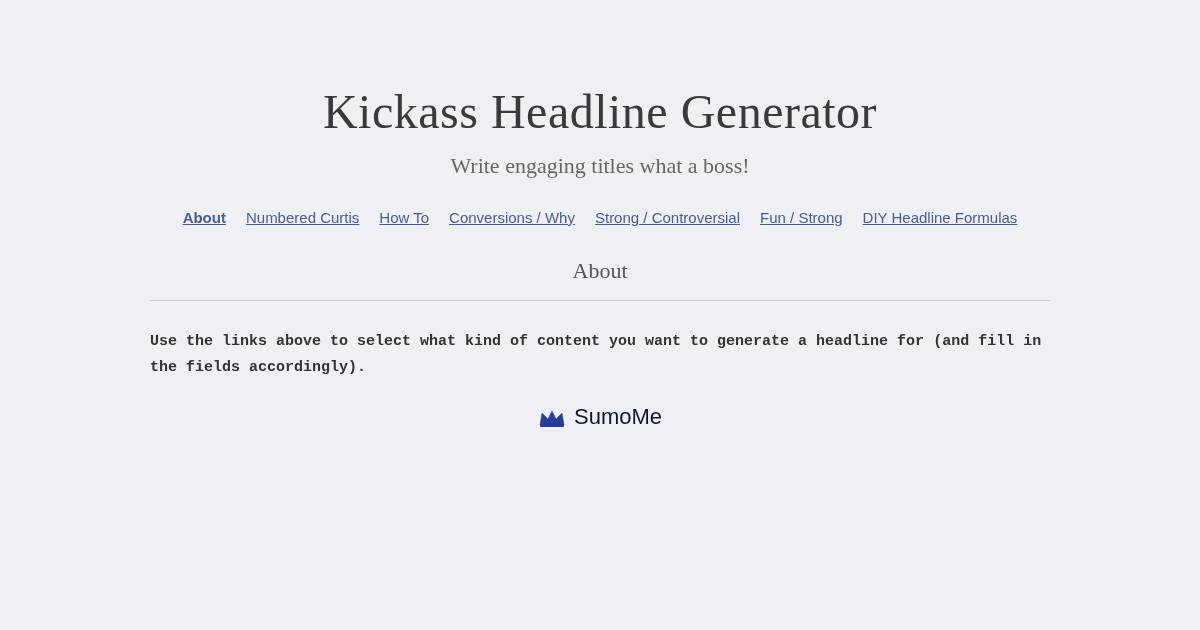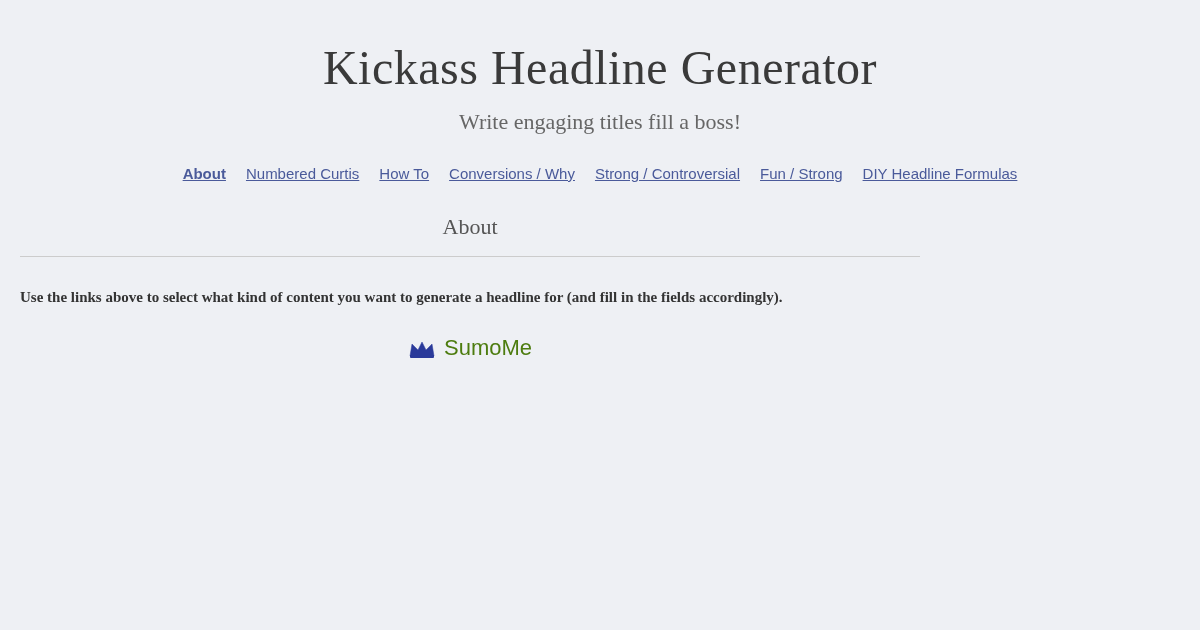--- a/index.html
+++ b/index.html
@@ -16,21 +16,23 @@
       display: flex;
       flex-direction: column;
       align-items: center;
     }
 
     .page-wrapper {
       width: 100%;
       max-width: 1200px;
       display: flex;
       flex-direction: column;
+      align-items: center;
       padding: 40px 20px 40px;
+      margin-top: 44px;
     }
 
     .main-title {
       font-size: 48px;
       font-weight: 300;
       color: #3a3a3a;
       text-align: center;
       margin-bottom: 14px;
       font-family: 'Georgia', serif;
       letter-spacing: 0.5px;
@@ -86,21 +88,21 @@
     .divider {
       border: none;
       border-top: 1px solid #ccc;
       margin-bottom: 28px;
     }
 
     .about-text {
       font-size: 15px;
       color: #333;
       line-height: 1.7;
-      font-family: Liberation Serif, serif;
+      font-family: Liberation Mono, monospace;
       margin-bottom: 20px;
     }
 
     .about-text.bold-text {
       font-weight: bold;
       margin-bottom: 24px;
     }
 
     .about-credit {
       font-size: 15px;
@@ -126,38 +128,38 @@
 
     .sumome-section {
       display: flex;
       justify-content: center;
       align-items: center;
       gap: 8px;
     }
 
     .sumome-text {
       font-size: 22px;
-      color: #4d7c0f;
+      color: #0f172a;
       font-family: Arial, sans-serif;
       font-weight: 500;
     }
 
     .crown-icon {
       display: inline-block;
       width: 28px;
       height: 20px;
     }
   </style>
 </head>
 <body>
 
 <div class="page-wrapper">
 
   <h1 class="main-title">Kickass Headline Generator</h1>
-  <p class="subtitle">Write engaging titles fill a boss!</p>
+  <p class="subtitle">Write engaging titles what a boss!</p>
 
   <nav class="nav-bar">
     <a class="active">About</a>
     <a>Numbered Curtis</a>
     <a>How To</a>
     <a>Conversions / Why</a>
     <a>Strong / Controversial</a>
     <a>Fun / Strong</a>
     <a>DIY Headline Formulas</a>
   </nav>

